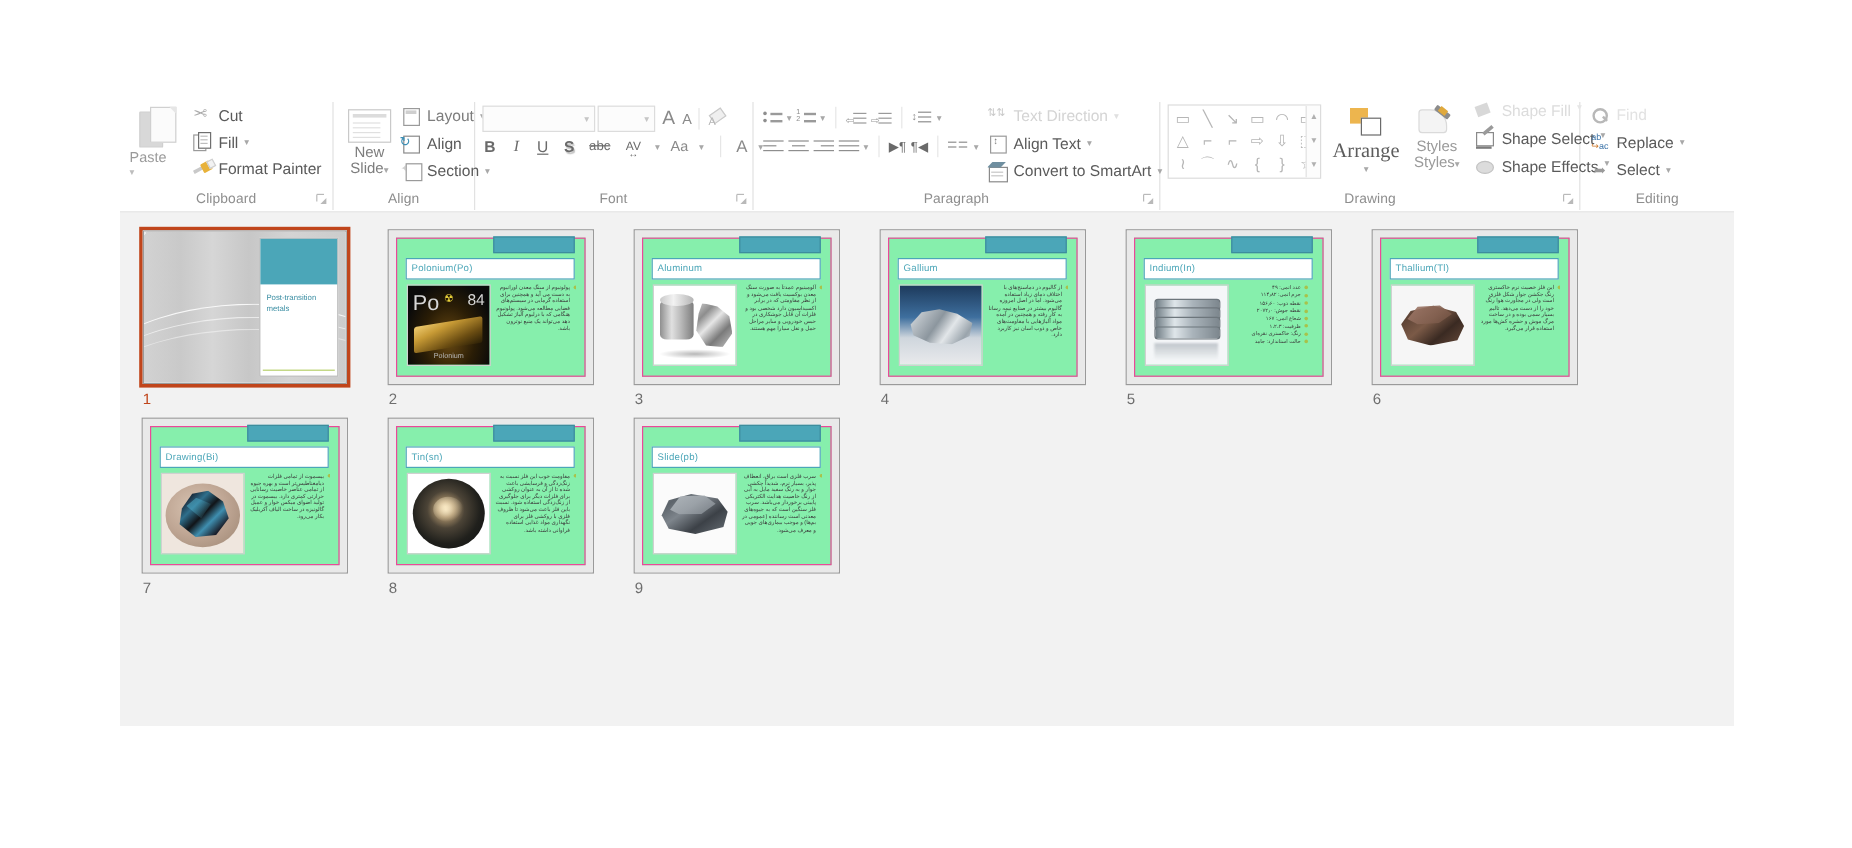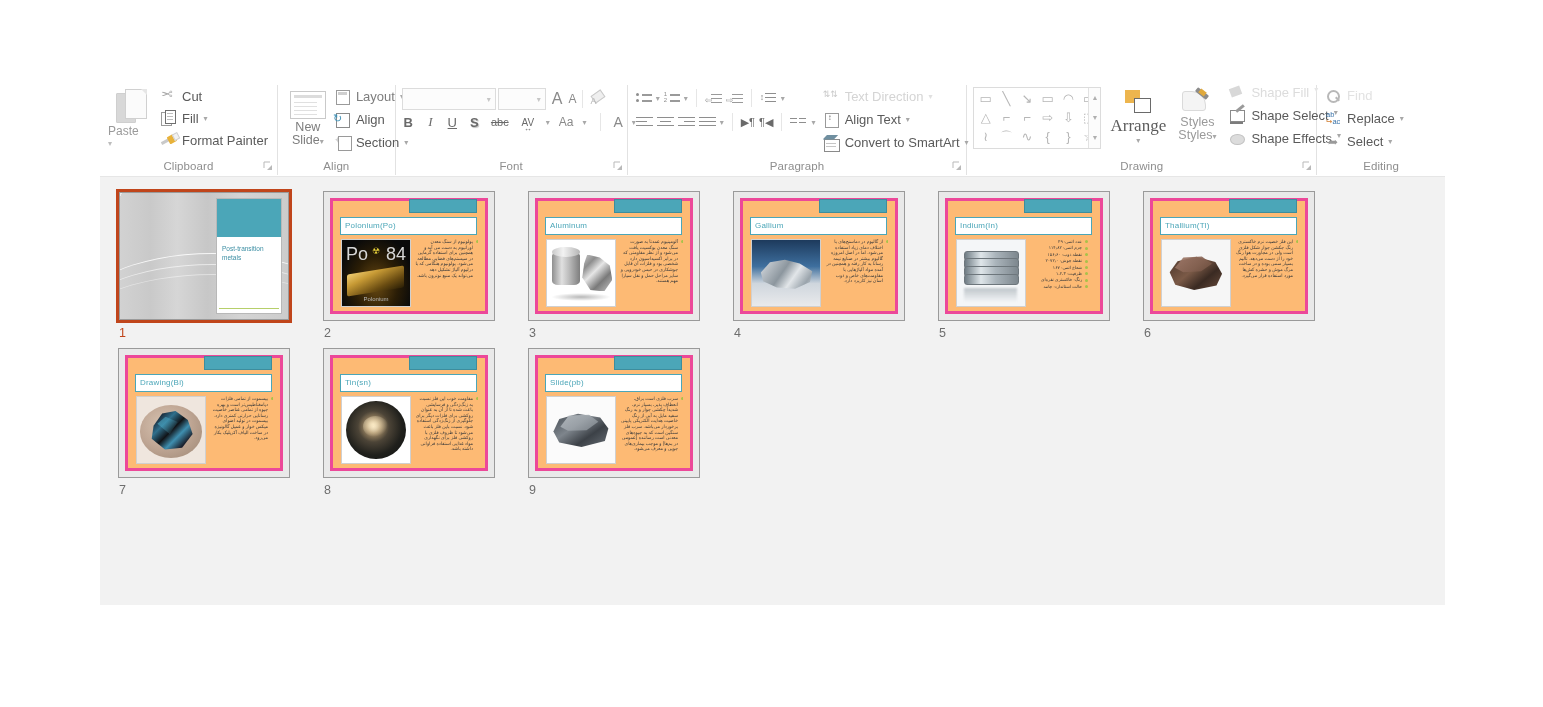--- a/index.html
+++ b/index.html
@@ -404,22 +404,22 @@
   }
   .t-title .card .foot {
     position:absolute; left:2px; right:2px; bottom:4px; height:1.5px;
     background:#b6cf6a;
   }
 
   
   .t-content { position:absolute; inset:0; background:#e9e9e9; }
   .t-content .page {
     position:absolute; left:6px; top:6px; right:6px; bottom:6px;
-    background:#fdba74;
-    border:3px solid #ec4899;
+    background:#86efac;
+    border:1px solid #ec4899;
   }
   .t-content .topband {
     position:absolute; right:8px; top:-2px;
     width:66px; height:12px;
     background:#4ba6b8;
     border:1px solid #3d8d9d;
   }
   .t-content .ttlbox {
     position:absolute; left:7px; top:16px; right:8px;
     height:16px;
@@ -462,21 +462,21 @@
     display:inline-block; width:3px;height:3px;border-radius:50%;
     background:#a8c24a; margin-left:3px; vertical-align:middle;
   }
 
   
   .ph-polonium {
     position:absolute; inset:0;
     background: radial-gradient(ellipse at 50% 68%, #6a4a12 0%, #2a1d06 45%, #0a0a0a 78%);
   }
   .ph-polonium .sym { position:absolute; left:4px; top:4px; font-size:18px; color:#d6d6d6;}
-  .ph-polonium .num { position:absolute; right:4px; top:4px; font-size:18px; color:#d6d6d6;}
+  .ph-polonium .num { position:absolute; right:4px; top:4px; font-size:13px; color:#d6d6d6;}
   .ph-polonium .num small { font-size:4px; display:block; text-align:right; color:#9a9a9a;}
   .ph-polonium .rad { position:absolute; left:50%; top:6px; transform:translateX(-50%); font-size:9px; color:#e8d13a;}
   .ph-polonium .name { position:absolute; left:0; right:0; bottom:4px; text-align:center; font-size:6px; color:#b9b9b9;}
   .ph-polonium .slab {
     position:absolute; left:8%; top:46%; width:84%; height:34%;
     background: linear-gradient(160deg, #f0cd72 0%, #c79a35 30%, #6b4d12 70%, #2b1f06 100%);
     transform: skewY(-9deg);
     border-radius: 2px;
   }
 

